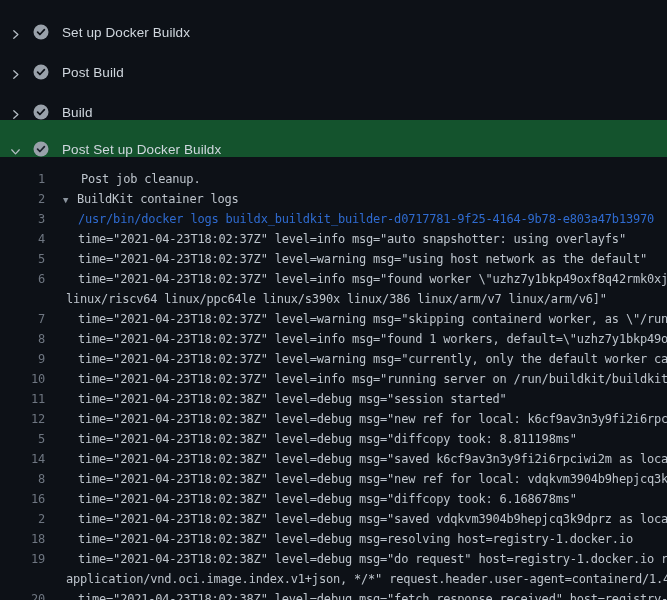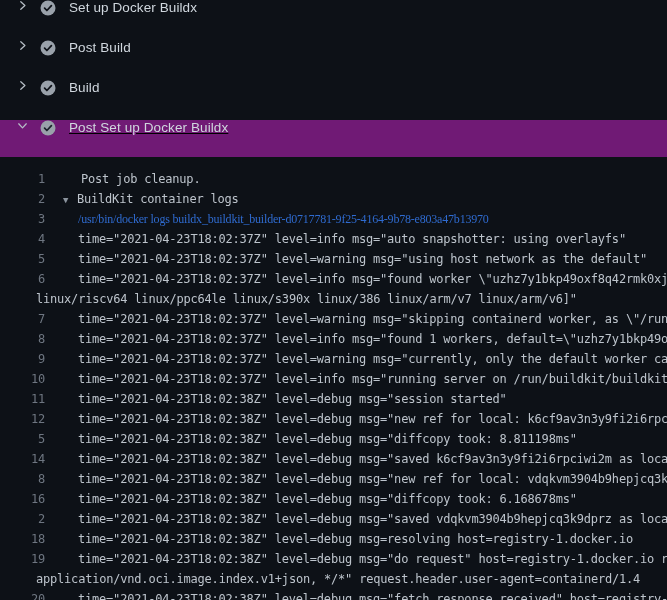--- a/index.html
+++ b/index.html
@@ -4,50 +4,50 @@
 <style>
   html,body{margin:0;padding:0;}
   body{
     width:667px;height:600px;overflow:hidden;
     background:#0d1117;
     font-family:"Liberation Sans", sans-serif;
   }
   
   .steps{width:667px;}
   .step{
-    height:40px;display:flex;align-items:flex-start;
-    padding-left:17px;box-sizing:border-box;cursor:pointer;
-  }
-  .step.expanded{height:37px;background:#701a75;text-decoration:underline;}
+    height:40px;display:flex;align-items:flex-end;
+    padding-left:10px;box-sizing:border-box;cursor:pointer;
+  }
+  .step.expanded{height:37px;background:#14532d;}
   .chev{width:12px;display:flex;align-items:center;justify-content:flex-start;flex-shrink:0;}
   .check{margin-left:11px;flex-shrink:0;display:flex;align-items:center;}
   .step-label{
     margin-left:13px;color:#d0d7de;font-size:13.5px;letter-spacing:.1px;
     white-space:nowrap;
   }
   
   .log{margin-top:12px;font-family:"DejaVu Sans Mono", monospace;font-size:12px;letter-spacing:-0.2px;}
   .row{
     height:20px;line-height:20px;display:flex;align-items:baseline;
     white-space:pre;overflow:hidden;width:667px;
   }
   .num{
     width:45px;flex-shrink:0;text-align:right;color:#6e7681;cursor:pointer;
     line-height:20px;
   }
   .txt{color:#bdc4cc;line-height:20px;}
   .k-base .txt{margin-left:36px;}
   .k-log .txt,.k-cmd .txt{margin-left:33px;}
-  .k-cmd .txt{color:#2f6bd0;font-family:Liberation Serif, serif;}
+  .k-cmd .txt{color:#2f6bd0;}
   .grp{display:flex;align-items:baseline;cursor:pointer;}
   .tri{
     margin-left:18px;width:14px;flex-shrink:0;color:#8b949e;
     font-size:9px;line-height:20px;
   }
-  .k-wrap{padding-left:36px;box-sizing:border-box;}
+  .k-wrap{padding-left:66px;box-sizing:border-box;}
 </style>
 </head>
 <body>
 
 <div class="steps">
 
   <div class="step">
     <span class="chev">
       <svg width="11" height="11" viewBox="0 0 16 16">
           <path d="M5.5 2.5l6 5.5-6 5.5" stroke="#b6bec6" stroke-width="1.8" fill="none" stroke-linecap="round" stroke-linejoin="round"></path>

